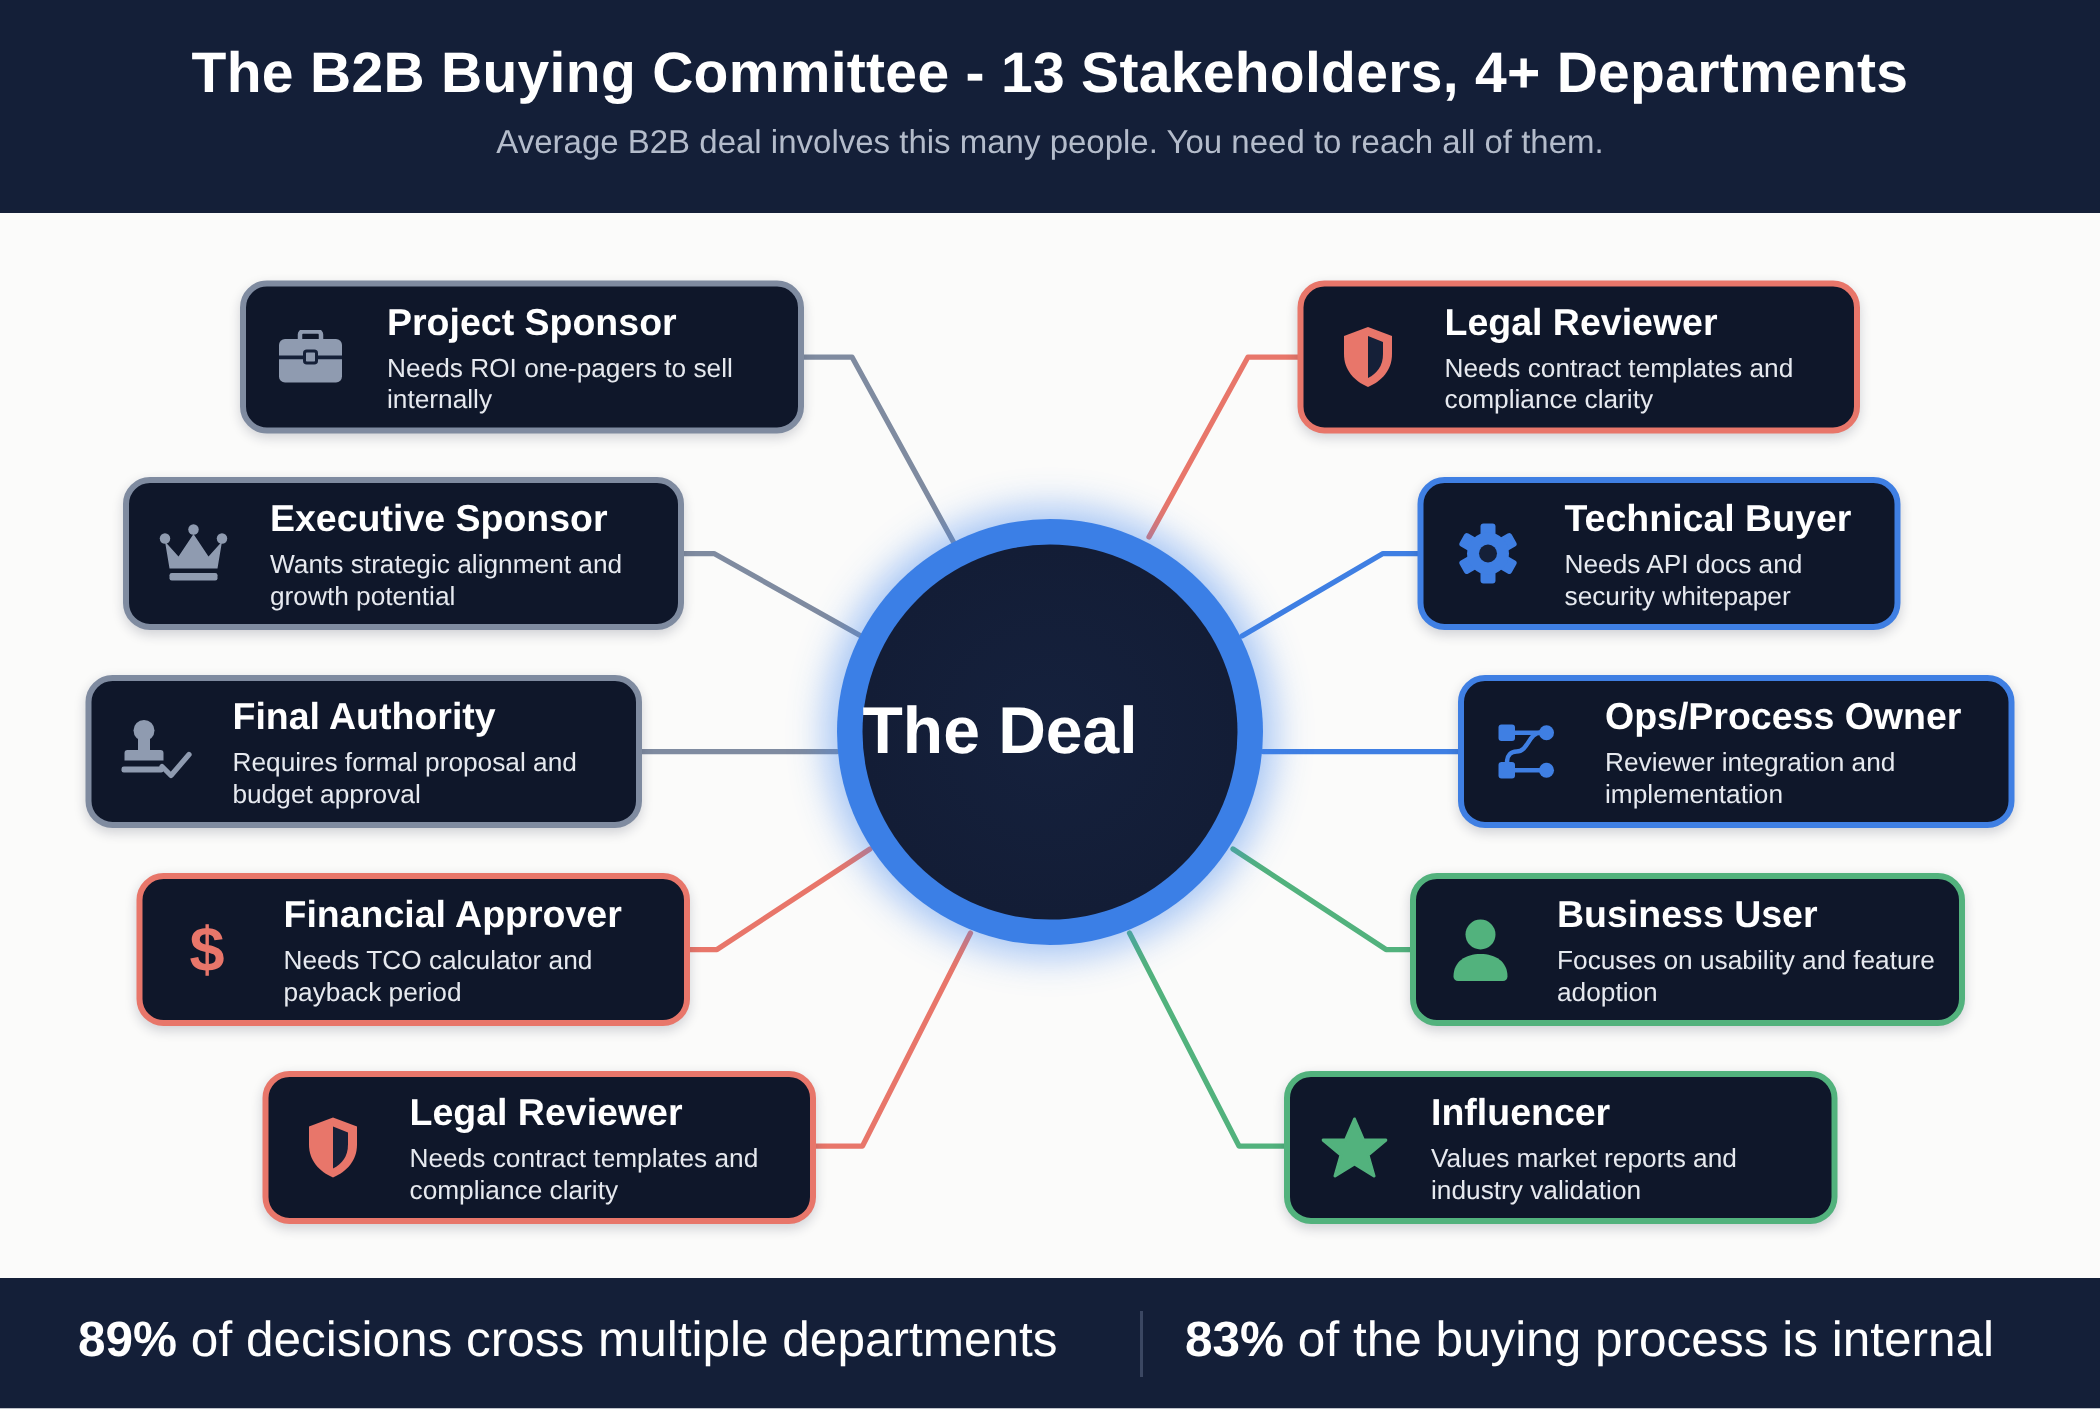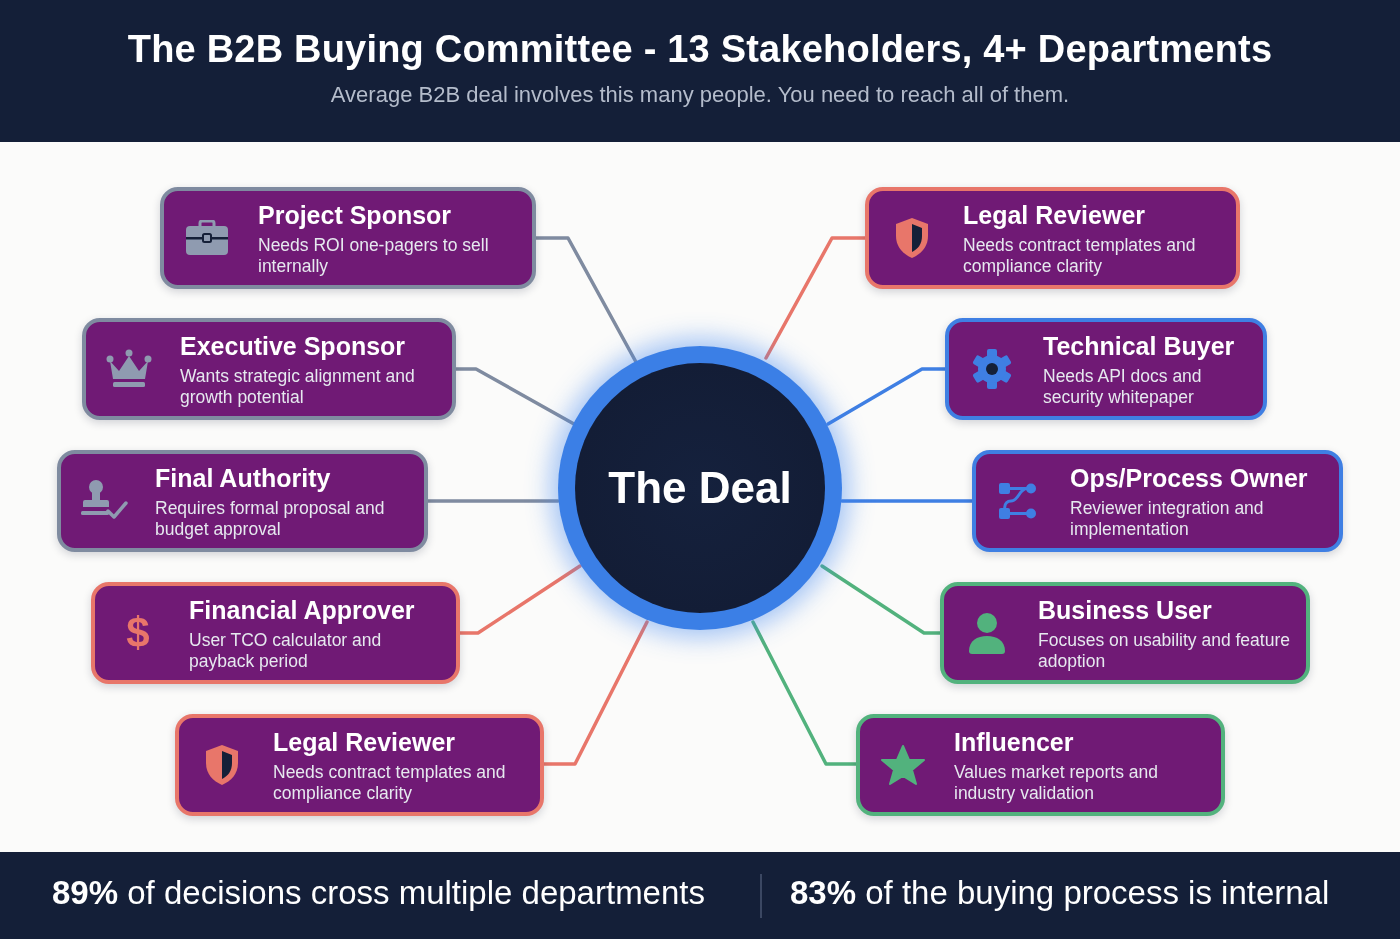--- a/index.html
+++ b/index.html
@@ -9,30 +9,30 @@
   .header h1 { position: absolute; left: 0; right: 0; top: 28px; font-size: 38px; font-weight: 700; color: #ffffff; letter-spacing: 0.2px; }
   .header p { position: absolute; left: 0; right: 0; top: 82px; font-size: 22px; color: #b4bccb; }
   .footer { position: absolute; left: 0; top: 852px; width: 1400px; height: 87px; background: #141f38; }
   .stat { position: absolute; top: 22px; font-size: 33px; color: #ffffff; white-space: nowrap; }
   .stat b { font-weight: 700; }
   .stat span.rest { font-weight: 400; }
   .stat-left { left: 52px; }
   .stat-right { left: 790px; }
   .divider { position: absolute; left: 760px; top: 22px; width: 2px; height: 44px; background: #3b4762; }
   svg.lines { position: absolute; left: 0; top: 0; width: 1400px; height: 939px; }
-  .card { position: absolute; height: 102px; background: #701a75; border: 4px solid; border-radius: 18px; box-shadow: 0 3px 8px rgba(20,30,56,0.18); }
+  .card { position: absolute; height: 102px; background: #0f172a; border: 4px solid; border-radius: 18px; box-shadow: 0 3px 8px rgba(20,30,56,0.18); }
   .card .icon { position: absolute; left: 18px; top: 24px; width: 50px; height: 46px; display: flex; align-items: center; justify-content: center; }
   .card .title { position: absolute; left: 94px; top: 10px; font-size: 25px; font-weight: 700; color: #ffffff; white-space: nowrap; }
   .card .desc { position: absolute; left: 94px; top: 44px; right: 12px; font-size: 17.5px; line-height: 21px; color: #e6e9ef; }
   .c-gray { border-color: #7f8ba0; }
   .c-red { border-color: #e8766a; }
   .c-blue { border-color: #3f7fe3; }
   .c-green { border-color: #52b27d; }
   .deal { position: absolute; left: 558px; top: 346px; width: 284px; height: 284px; border-radius: 50%; background: #3b7fe6; box-shadow: 0 0 24px 8px rgba(60,130,240,0.45); }
-  .deal-inner { position: absolute; left: 17px; top: 17px; width: 250px; height: 250px; border-radius: 50%; background: radial-gradient(circle at 50% 50%, #15213d 0%, #131d36 70%, #0e1730 100%); display: flex; align-items: center; justify-content: center; }
+  .deal-inner { position: absolute; left: 17px; top: 17px; width: 250px; height: 250px; border-radius: 50%; background: radial-gradient(circle at 50% 50%, #15213d 0%, #131d36 70%, #0e1730 100%); display: flex; align-items: center; }
   .deal-label { font-size: 44px; font-weight: 700; color: #ffffff; }
 </style>
 </head>
 <body>
 
 <div class="page">
 
   <div class="header">
     <h1>The B2B Buying Committee - 13 Stakeholders, 4+ Departments</h1>
     <p>Average B2B deal involves this many people. You need to reach all of them.</p>
@@ -94,21 +94,21 @@
     </div>
     <div class="title">Final Authority</div>
     <div class="desc">Requires formal proposal and budget approval</div>
   </div>
 
   <div class="card c-red" style="left:91px; top:582px; width:369px;">
     <div class="icon">
       <span style="font-size:42px;font-weight:700;color:#e8766a;line-height:1;">$</span>
     </div>
     <div class="title">Financial Approver</div>
-    <div class="desc">User TCO calculator and payback period</div>
+    <div class="desc">Needs TCO calculator and payback period</div>
   </div>
 
   <div class="card c-red" style="left:175px; top:714px; width:369px;">
     <div class="icon">
       <svg width="38" height="44" viewBox="0 0 38 44">
           <path d="M19 2 L35 8 V20 C35 31 28 38 19 42 C10 38 3 31 3 20 V8 Z" fill="#e8766a"></path>
           <path d="M19 8 L29 12 V20 C29 28 25 33 19 36 Z" fill="#152038"></path>
         </svg>
     </div>
     <div class="title">Legal Reviewer</div>

